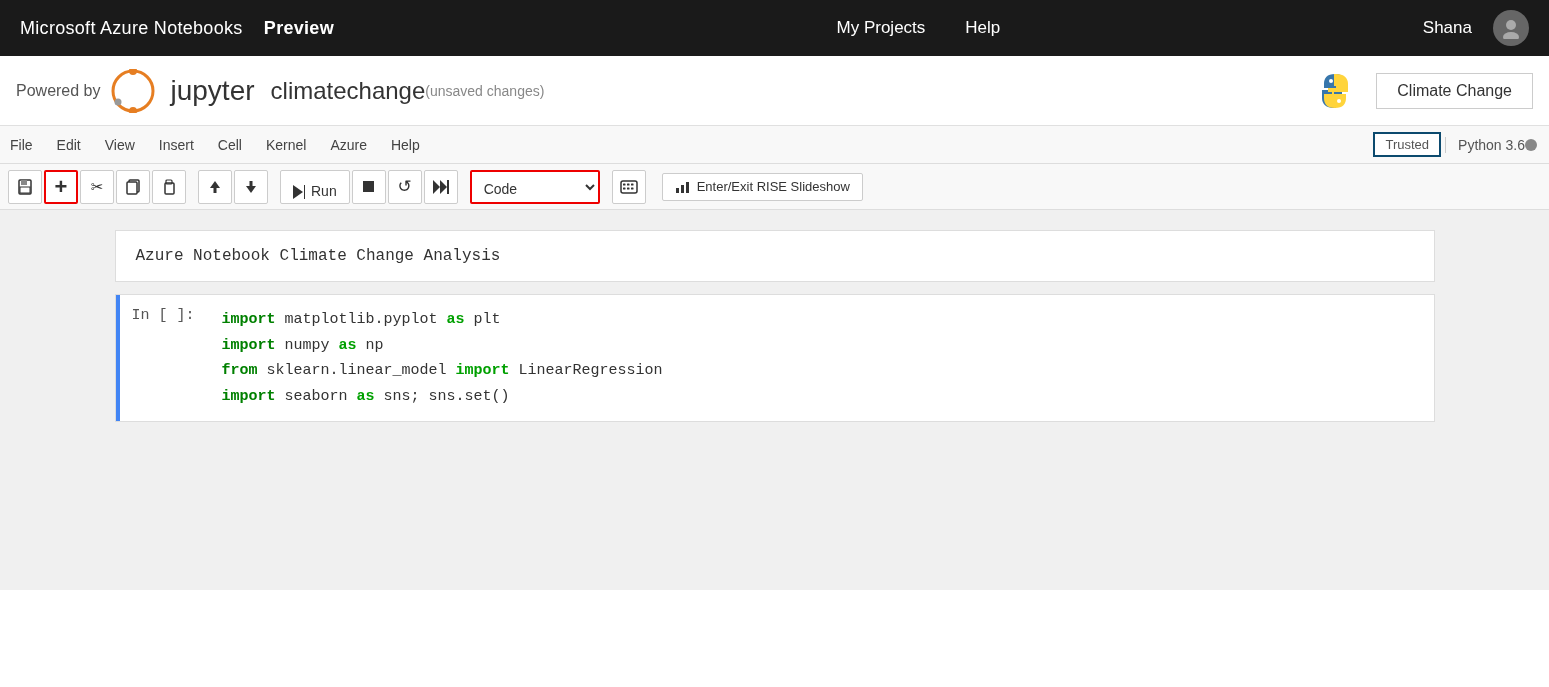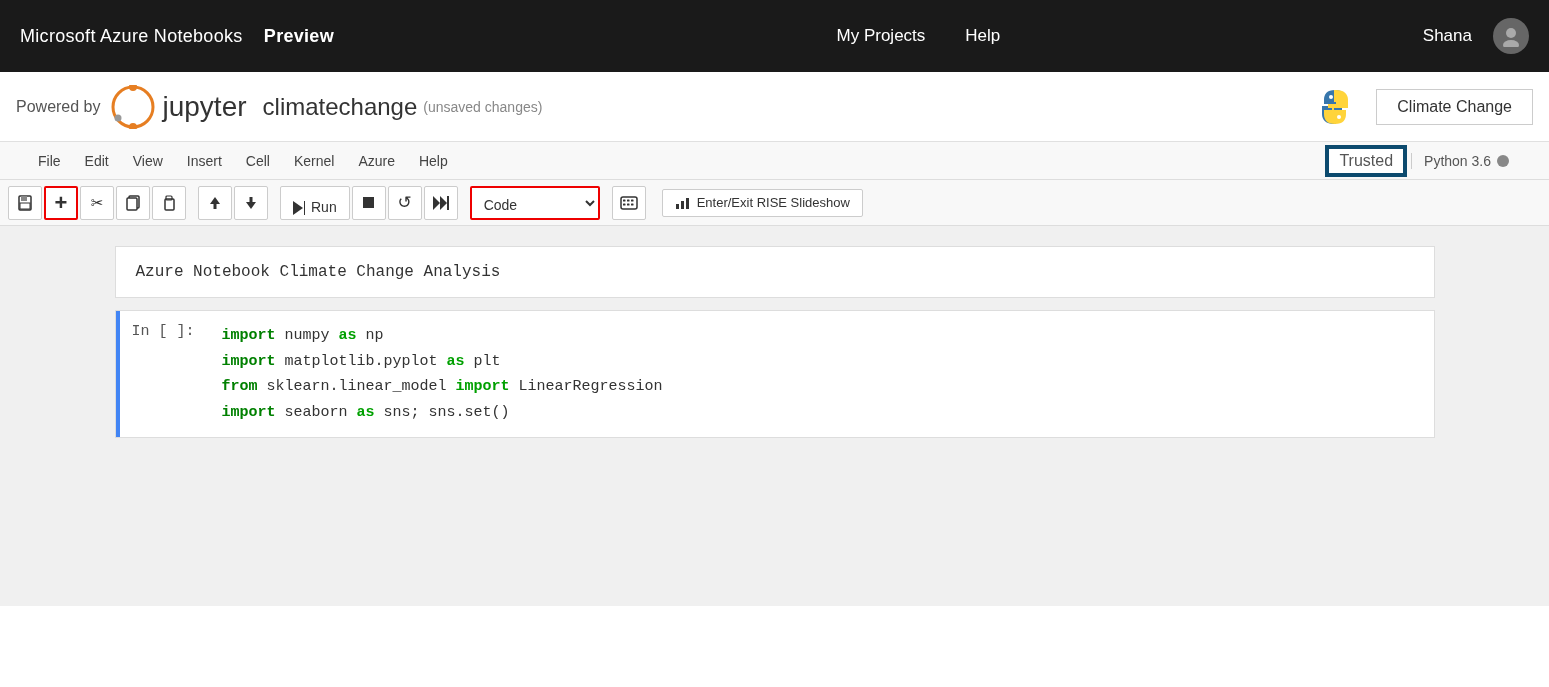--- a/index.html
+++ b/index.html
@@ -5,21 +5,21 @@
     * { box-sizing: border-box; margin: 0; padding: 0; }
     body { font-family: 'Segoe UI', Arial, sans-serif; background: #fff; width: 1549px; min-height: 687px; overflow-x: hidden; }
 
     
     .top-nav {
       background: #1a1a1a;
       color: #fff;
       display: flex;
       align-items: center;
       padding: 0 20px;
-      height: 72px;
+      height: 56px;
     }
     .top-nav-brand {
       font-size: 18px;
       font-weight: 300;
       letter-spacing: 0.3px;
       color: #fff;
     }
     .top-nav-brand .preview {
       font-weight: 700;
     }
@@ -69,41 +69,40 @@
       align-items: center;
       gap: 8px;
       font-size: 16px;
       color: #555;
       font-weight: 400;
       justify-content: center;
     }
     .jupyter-logo {
       display: flex;
       align-items: center;
-      gap: 8px;
+      gap: 16px;
     }
     .jupyter-logo-icon {
       width: 44px;
       height: 44px;
     }
     .jupyter-text {
       font-size: 28px;
       font-weight: 300;
       color: #333;
       margin-right: 16px;
     }
     .notebook-title {
       font-size: 24px;
       font-weight: 400;
       color: #333;
     }
     .unsaved {
       font-size: 14px;
       color: #888;
-      margin-left: 6px;
     }
     .header-right {
       margin-left: auto;
       display: flex;
       align-items: center;
       gap: 20px;
     }
     .python-logo {
       width: 42px;
       height: 42px;
@@ -116,44 +115,43 @@
       cursor: pointer;
       color: #333;
     }
 
     
     .menu-bar {
       background: #f8f8f8;
       border-bottom: 1px solid #ddd;
       display: flex;
       align-items: center;
-      padding: 0 28px;
+      padding: 0 0;
       height: 38px;
       gap: 4px;
     }
     .menu-item {
       padding: 4px 10px;
       font-size: 14px;
       color: #444;
       cursor: pointer;
       border-radius: 2px;
     }
     .menu-spacer { flex: 1; }
     .trusted-btn {
-      border: 4px solid #0c4a6e;
+      border: 2px solid #0c4a6e;
       background: #fff;
       padding: 3px 10px;
-      font-size: 16px;
+      font-size: 13px;
       color: #555;
       cursor: pointer;
     }
     .kernel-info {
       display: flex;
       align-items: center;
-      gap: 6px;
       font-size: 14px;
       color: #555;
       padding: 0 12px;
       border-left: 1px solid #ccc;
     }
     .kernel-dot {
       width: 12px;
       height: 12px;
       border-radius: 50%;
       background: #888;
@@ -466,29 +464,29 @@
     <div class="markdown-cell">
       <span>Azure Notebook Climate Change Analysis</span>
     </div>
 
     <div class="code-cell">
       <div class="cell-left-border"></div>
       <div class="cell-prompt">In [ ]:</div>
       <div class="cell-code">
         <div>
           <span class="kw">import</span>
+          <span class="text-normal"> matplotlib.pyplot </span>
+          <span class="kw2">as</span>
+          <span class="text-normal"> plt</span>
+        </div>
+        <div>
+          <span class="kw">import</span>
           <span class="text-normal"> numpy </span>
           <span class="kw2">as</span>
           <span class="text-normal"> np</span>
-        </div>
-        <div>
-          <span class="kw">import</span>
-          <span class="text-normal"> matplotlib.pyplot </span>
-          <span class="kw2">as</span>
-          <span class="text-normal"> plt</span>
         </div>
         <div>
           <span class="kw">from</span>
           <span class="text-normal"> sklearn.linear_model </span>
           <span class="kw2">import</span>
           <span class="text-normal"> LinearRegression</span>
         </div>
         <div>
           <span class="kw">import</span>
           <span class="text-normal"> seaborn </span>

